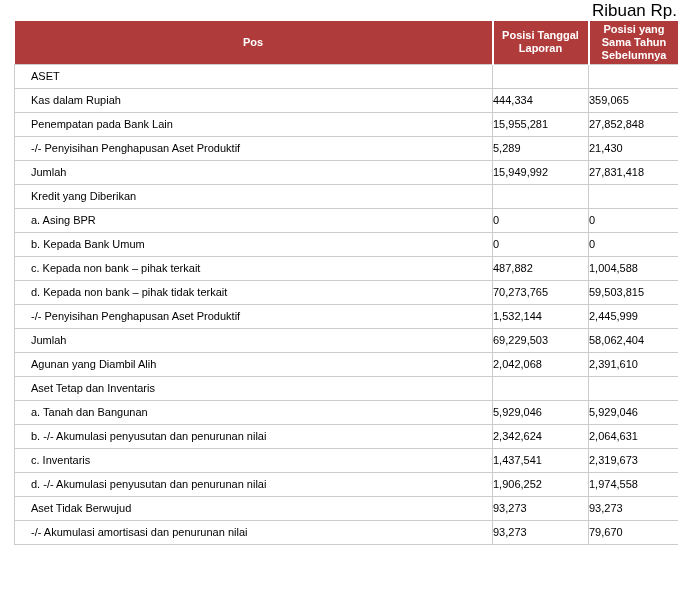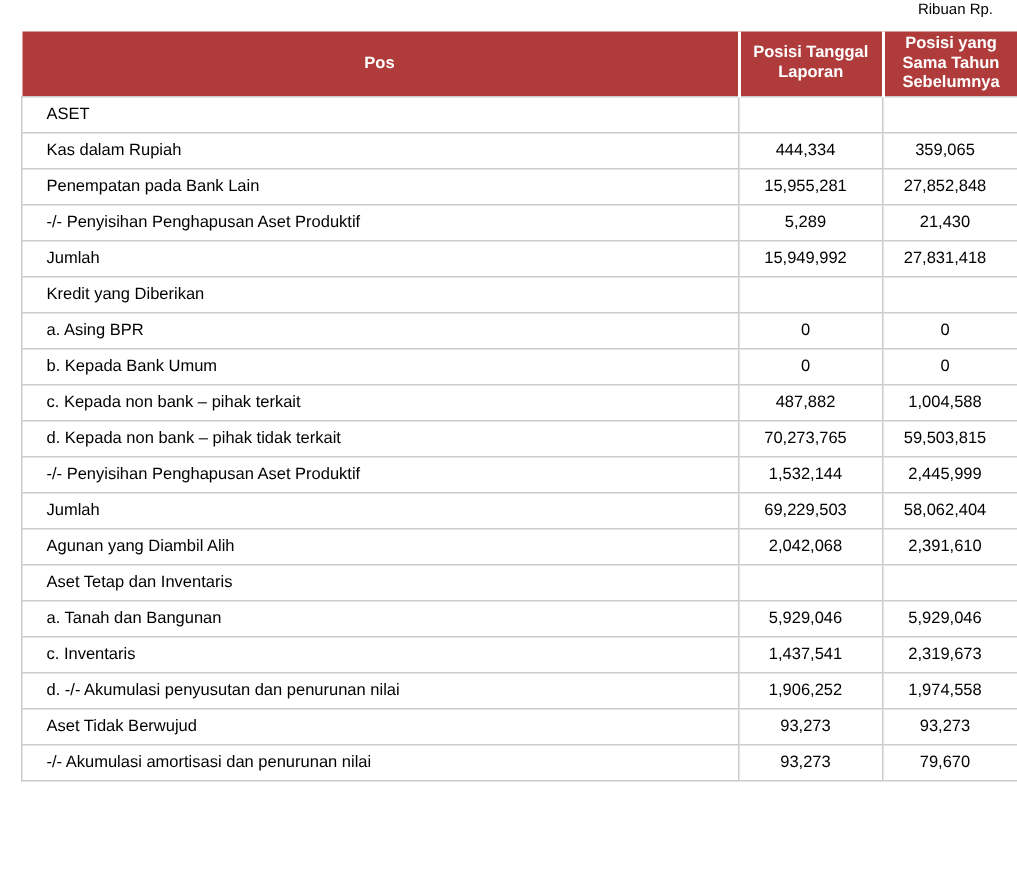--- a/index.html
+++ b/index.html
@@ -16,22 +16,22 @@
   }
   :root {
     --header-bg: #B03B3B;
     --header-text: #ffffff;
     --border-color: #cccccc;
     --body-text: #000000;
   }
   .unit-label {
     position: absolute;
     top: 1px;
-    right: 16px;
-    font-size: 10px;
+    right: 1px;
+    font-size: 17px;
     color: var(--body-text);
   }
   table.report {
     position: absolute;
     left: 14px;
     top: 21px;
     width: 664px;
     border-collapse: collapse;
     table-layout: fixed;
   }
@@ -58,21 +58,21 @@
     padding: 0;
     box-sizing: content-box;
     white-space: nowrap;
     overflow: hidden;
     vertical-align: middle;
   }
   table.report td.pos-cell {
     padding-left: 16px;
   }
   table.report td.num-cell {
-    text-align: center;
+    text-align: left;
     padding-right: 7px;
   }
 </style>
 </head>
 <body>
 
 <div class="unit-label">Ribuan Rp.</div>
 
 <table class="report">
   <colgroup>
@@ -157,20 +157,25 @@
         <td class="pos-cell">Aset Tetap dan Inventaris</td>
         <td class="num-cell"></td>
         <td class="num-cell"></td>
       </tr>
       <tr>
         <td class="pos-cell">a. Tanah dan Bangunan</td>
         <td class="num-cell">5,929,046</td>
         <td class="num-cell">5,929,046</td>
       </tr>
       <tr>
+        <td class="pos-cell">b. -/- Akumulasi penyusutan dan penurunan nilai</td>
+        <td class="num-cell">2,342,624</td>
+        <td class="num-cell">2,064,631</td>
+      </tr>
+      <tr>
         <td class="pos-cell">c. Inventaris</td>
         <td class="num-cell">1,437,541</td>
         <td class="num-cell">2,319,673</td>
       </tr>
       <tr>
         <td class="pos-cell">d. -/- Akumulasi penyusutan dan penurunan nilai</td>
         <td class="num-cell">1,906,252</td>
         <td class="num-cell">1,974,558</td>
       </tr>
       <tr>

